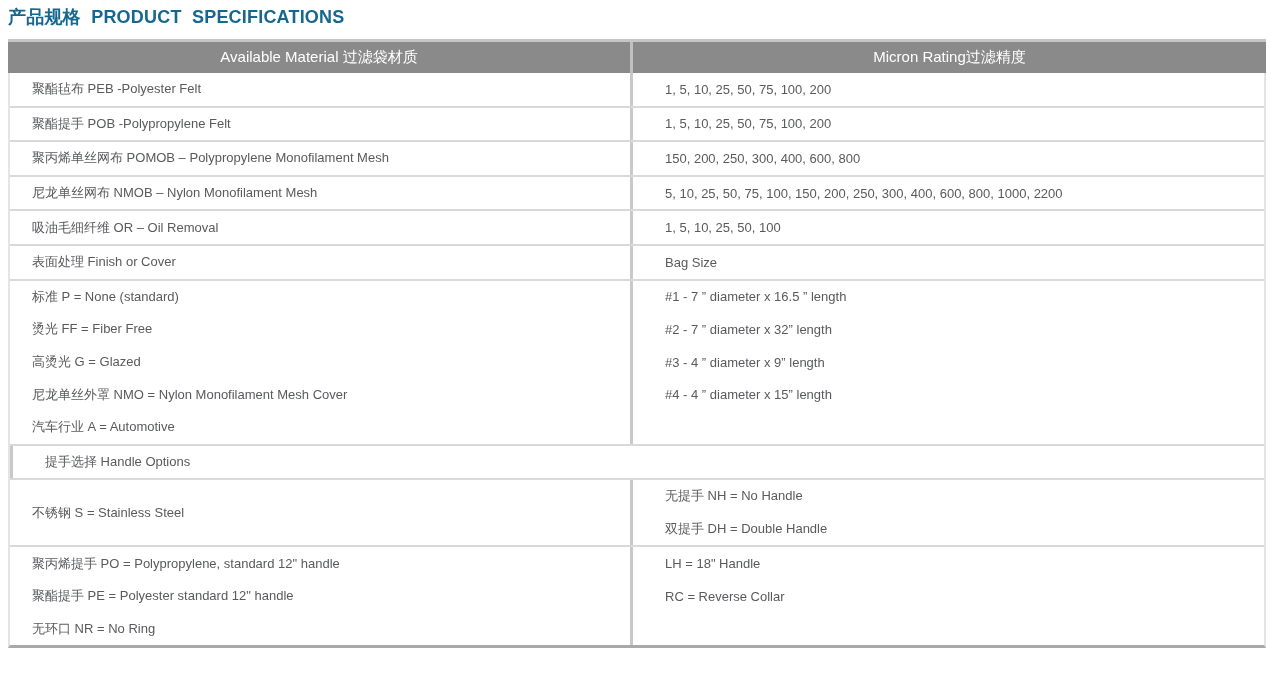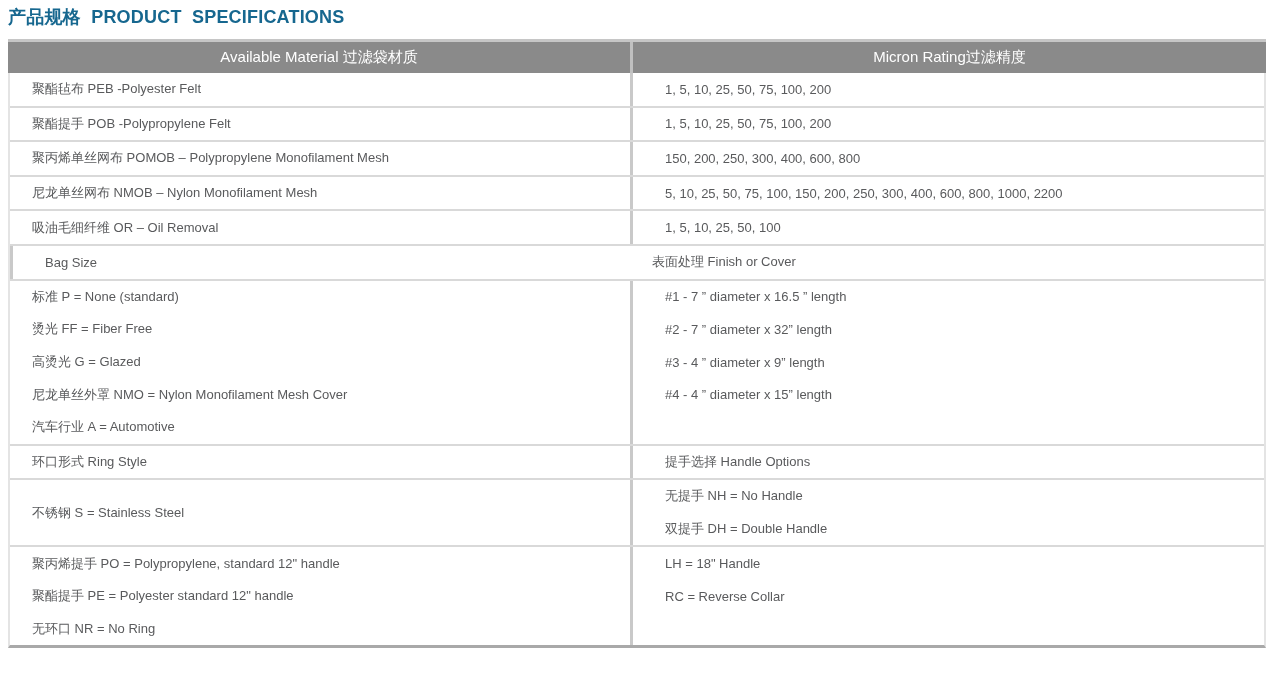--- a/index.html
+++ b/index.html
@@ -119,46 +119,43 @@
   </div>
       <div class="trow">
     <div class="tcell left">
           <div class="tline">吸油毛细纤维 OR – Oil Removal</div>
         </div>
     <div class="tcell right">
           <div class="tline">1, 5, 10, 25, 50, 100</div>
         </div>
   </div>
       <div class="trow">
+    <div class="tcell left">
+          <div class="tline">表面处理 Finish or Cover</div>
+        </div>
     <div class="tcell right">
           <div class="tline">Bag Size</div>
-        </div>
-    <div class="tcell left">
-          <div class="tline">表面处理 Finish or Cover</div>
         </div>
   </div>
       <div class="trow">
     <div class="tcell left">
           <div class="tline">标准 P = None (standard)</div>
           <div class="tline">烫光 FF = Fiber Free</div>
           <div class="tline">高烫光 G = Glazed</div>
           <div class="tline">尼龙单丝外罩 NMO = Nylon Monofilament Mesh Cover</div>
           <div class="tline">汽车行业 A = Automotive</div>
         </div>
     <div class="tcell right">
           <div class="tline">#1 - 7 ” diameter x 16.5 ” length</div>
           <div class="tline">#2 - 7 ” diameter x 32” length</div>
           <div class="tline">#3 - 4 ” diameter x 9” length</div>
           <div class="tline">#4 - 4 ” diameter x 15” length</div>
         </div>
   </div>
       <div class="trow">
-    <div class="tcell left">
-          <div class="tline">环口形式 Ring Style</div>
-        </div>
     <div class="tcell right">
           <div class="tline">提手选择 Handle Options</div>
         </div>
   </div>
       <div class="trow vcenter-left">
     <div class="tcell left">
           <div class="tline">不锈钢 S = Stainless Steel</div>
         </div>
     <div class="tcell right">
           <div class="tline">无提手 NH = No Handle</div>

